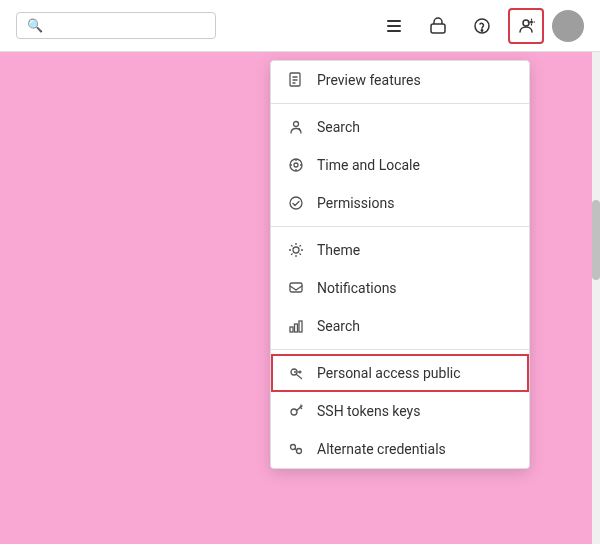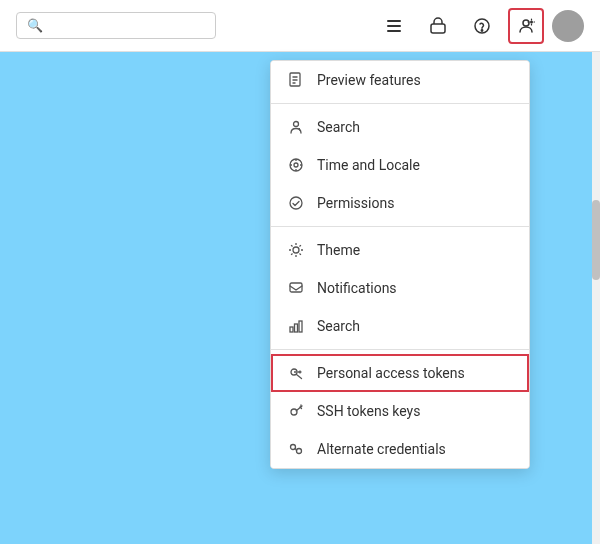--- a/index.html
+++ b/index.html
@@ -79,21 +79,21 @@
     .avatar {
       width: 32px;
       height: 32px;
       border-radius: 50%;
       background: #9e9e9e;
       cursor: pointer;
     }
 
     
     .main-content {
-      background: #7dd3fc;
+      background: #f9a8d4;
       height: calc(100% - 52px);
       position: relative;
       padding-left: 17px;
     }
 
     
     .dropdown-menu {
       position: absolute;
       top: 8px;
       left: 270px;
@@ -304,21 +304,21 @@
 
     <div class="menu-item highlighted">
       <span class="menu-icon">
         <svg width="16" height="16" viewBox="0 0 16 16" fill="none" stroke="currentColor" stroke-width="1.3">
           <circle cx="6" cy="7" r="3"></circle>
           <path d="M8.5 9.5l5 4" stroke-linecap="round"></path>
           <circle cx="7" cy="7" r="1" fill="currentColor" stroke="none"></circle>
           <path d="M10 7h3M12 6v2" stroke-linecap="round"></path>
         </svg>
       </span>
-      <span class="menu-label">Personal access tokens</span>
+      <span class="menu-label">Personal access public</span>
     </div>
 
     <div class="menu-item">
       <span class="menu-icon">
         <svg width="16" height="16" viewBox="0 0 16 16" fill="none" stroke="currentColor" stroke-width="1.3">
           <circle cx="6" cy="9" r="3"></circle>
           <path d="M8.2 7.8L14 3" stroke-linecap="round"></path>
           <path d="M12 4l1.5 1.5" stroke-linecap="round"></path>
           <path d="M13 3.5V2" stroke-linecap="round"></path>
         </svg>

